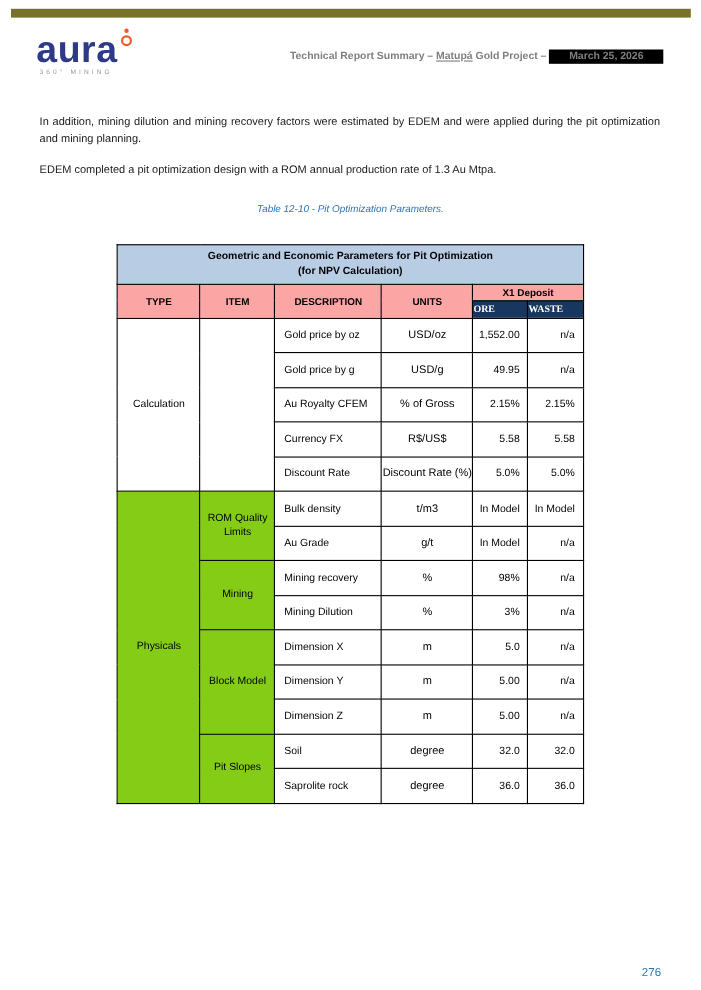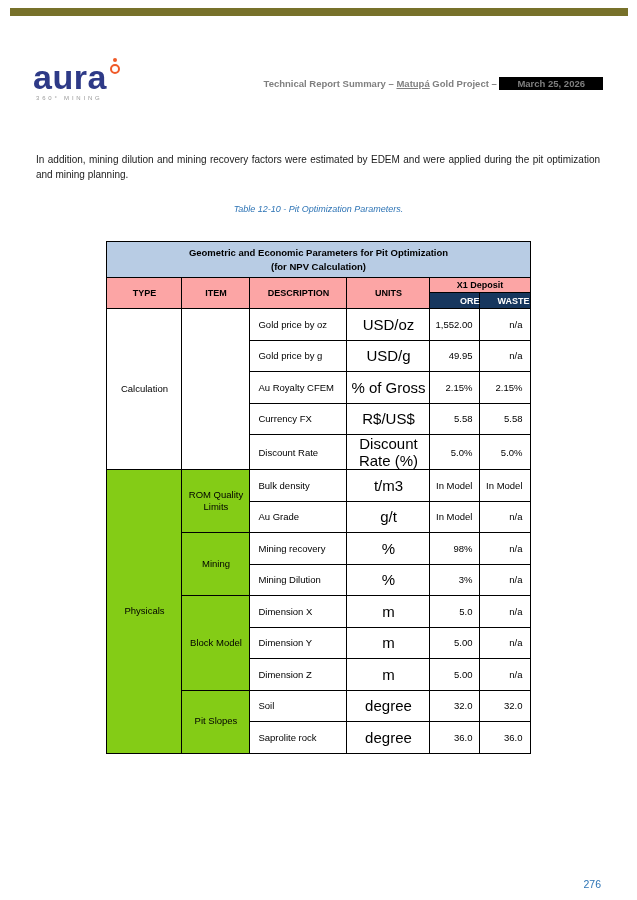--- a/index.html
+++ b/index.html
@@ -2,51 +2,51 @@
 <html><head>
 <meta charset="utf-8">
 <style>
   * { margin:0; padding:0; box-sizing:border-box; }
   html,body { background:#ffffff; }
   body { font-family:"Liberation Sans", sans-serif; }
   .page { position:relative; width:637px; height:900px; background:#fff; overflow:hidden; margin:0 auto; }
 
   .topbar { position:absolute; top:8px; left:10px; right:9px; height:8px; background:#77712a; }
 
-  .header { display:flex; justify-content:space-between; align-items:flex-start; padding:30px 34px 0 33px;margin-top:32px; }
+  .header { display:flex; justify-content:space-between; align-items:flex-start; padding:30px 34px 0 33px; }
 
   .logo-row { display:flex; align-items:flex-start; }
   .logo-text { font-size:34px; line-height:30px; font-weight:bold; color:#2e3a87; letter-spacing:0.5px; }
   .logo-mark { display:inline-flex; flex-direction:column; align-items:center; margin-left:3px; margin-top:-4px; }
   .logo-mark .dot { width:4px; height:4px; border-radius:50%; background:#f05a28; margin-bottom:2px; }
   .logo-mark .ring { width:10px; height:10px; border:2.5px solid #f05a28; border-radius:50%; }
   .logo-sub { font-size:6px; letter-spacing:2.8px; color:#9a9a9a; margin-top:3px; margin-left:3px; }
 
   .doc-title { margin-top:16px; font-size:9.5px; font-weight:bold; color:#7f7f7f; text-align:right; white-space:nowrap; }
   .doc-title .ins { text-decoration:underline; }
   .doc-title .hl { background:#000000; padding:1px 18px; }
 
   .content { padding:0 37px 0 36px; }
   .para { margin-top:14px; font-size:10px; line-height:14.5px; color:#1a1a1a; text-align:justify; }
-  .para.first { margin-top:52px; }
+  .para.first { margin-top:36px; }
 
   .caption { margin-top:22px; text-align:center; font-size:9px; font-style:italic; color:#2e74b5; }
 
   table.pit { margin:27px auto 0; width:423px; border-collapse:collapse; table-layout:fixed; font-size:9.5px; color:#000; }
   table.pit th, table.pit td { border:1px solid #000; }
   .t-title th { background:#b8cce4; font-weight:bold; font-size:9.5px; height:36px; line-height:1.45; text-align:center; }
   .hdr th { background:#fca5a5; font-weight:bold; font-size:9px; text-align:center; vertical-align:middle; }
   .hdr th.col-deposit { height:15px; }
-  .sub th { height:16px; text-align:right; }
+  .sub th { height:16px; text-align:left;font-family:Liberation Serif, serif; }
   .sub th.dark { background:#17375e; color:#fff; font-weight:bold; font-size:9px; }
   tbody td { height:31.5px; background:#fff; vertical-align:middle; }
   td.type-cell, td.item-cell { text-align:center; line-height:1.3; }
   td.shaded { background:#84cc16; }
   td.desc-cell { text-align:left; padding-left:8px; }
-  td.units-cell { text-align:center; font-size:15px; }
+  td.units-cell { text-align:center; font-size:10px; }
   td.val-cell { text-align:right; padding-right:7px; }
 
   .page-num { position:absolute; right:36px; bottom:10px; font-size:10.5px; color:#2e74b5; }
 </style>
 </head>
 <body>
 
 <div class="page">
 
   <div class="topbar"></div>
@@ -60,20 +60,21 @@
             <span class="ring"></span>
           </span>
       </div>
       <div class="logo-sub">360° MINING</div>
     </div>
     <div class="doc-title"><span>Technical Report Summary – </span><span class="ins">Matupá</span><span> Gold Project – </span><span class="hl">March 25, 2026</span></div>
   </div>
 
   <div class="content">
     <p class="para first">In addition, mining dilution and mining recovery factors were estimated by EDEM and were applied during the pit optimization and mining planning.</p>
+    <p class="para">EDEM completed a pit optimization design with a ROM annual production rate of 1.3 Au Mtpa.</p>
   </div>
 
   <div class="caption">Table 12-10 - Pit Optimization Parameters.</div>
 
   <table class="pit">
     <colgroup>
       <col style="width:75px">
         <col style="width:68px">
         <col style="width:97px">
         <col style="width:83px">

